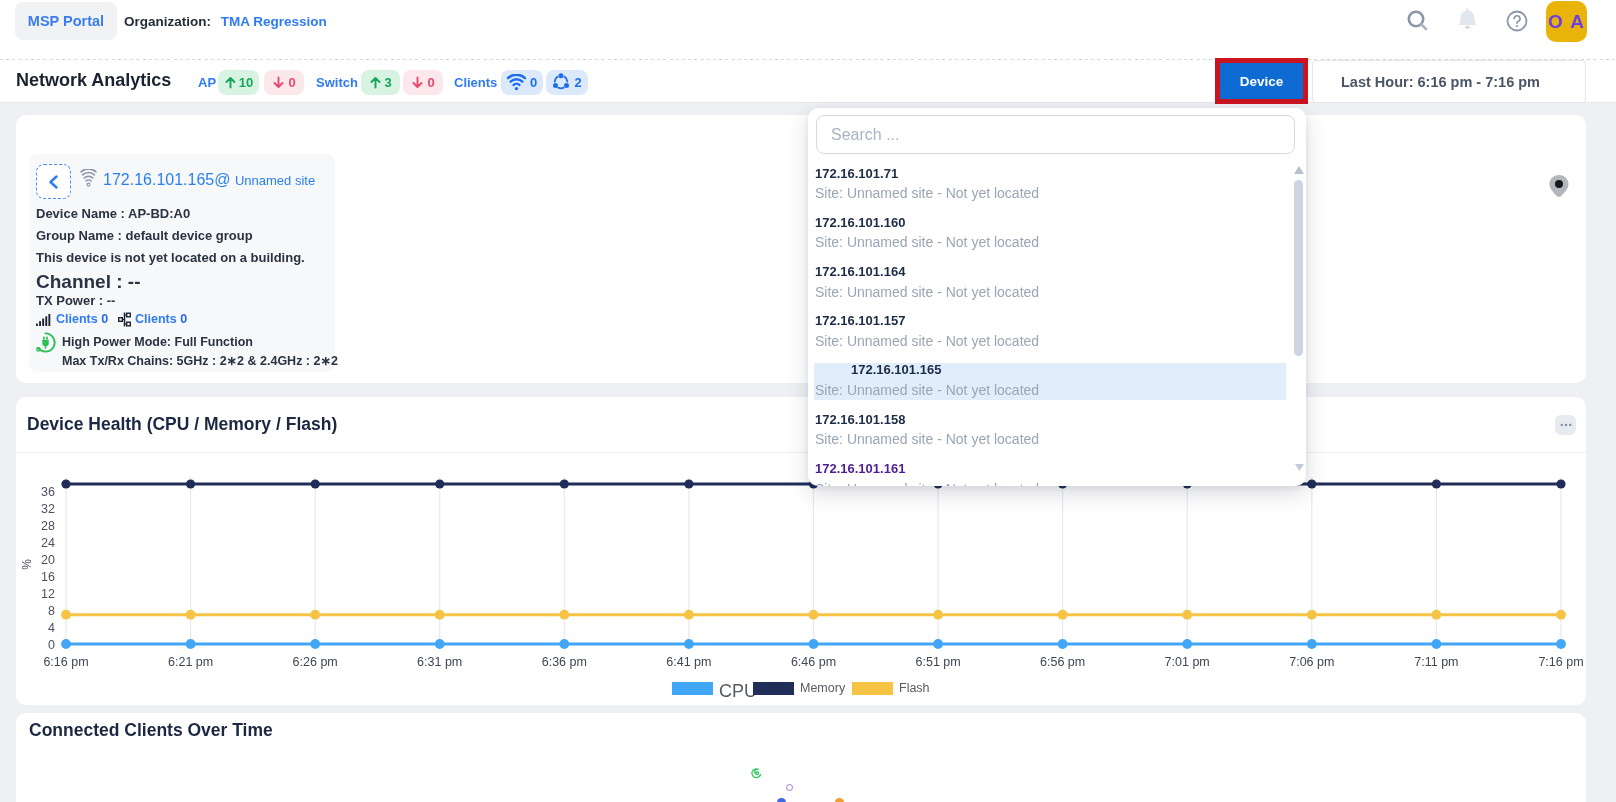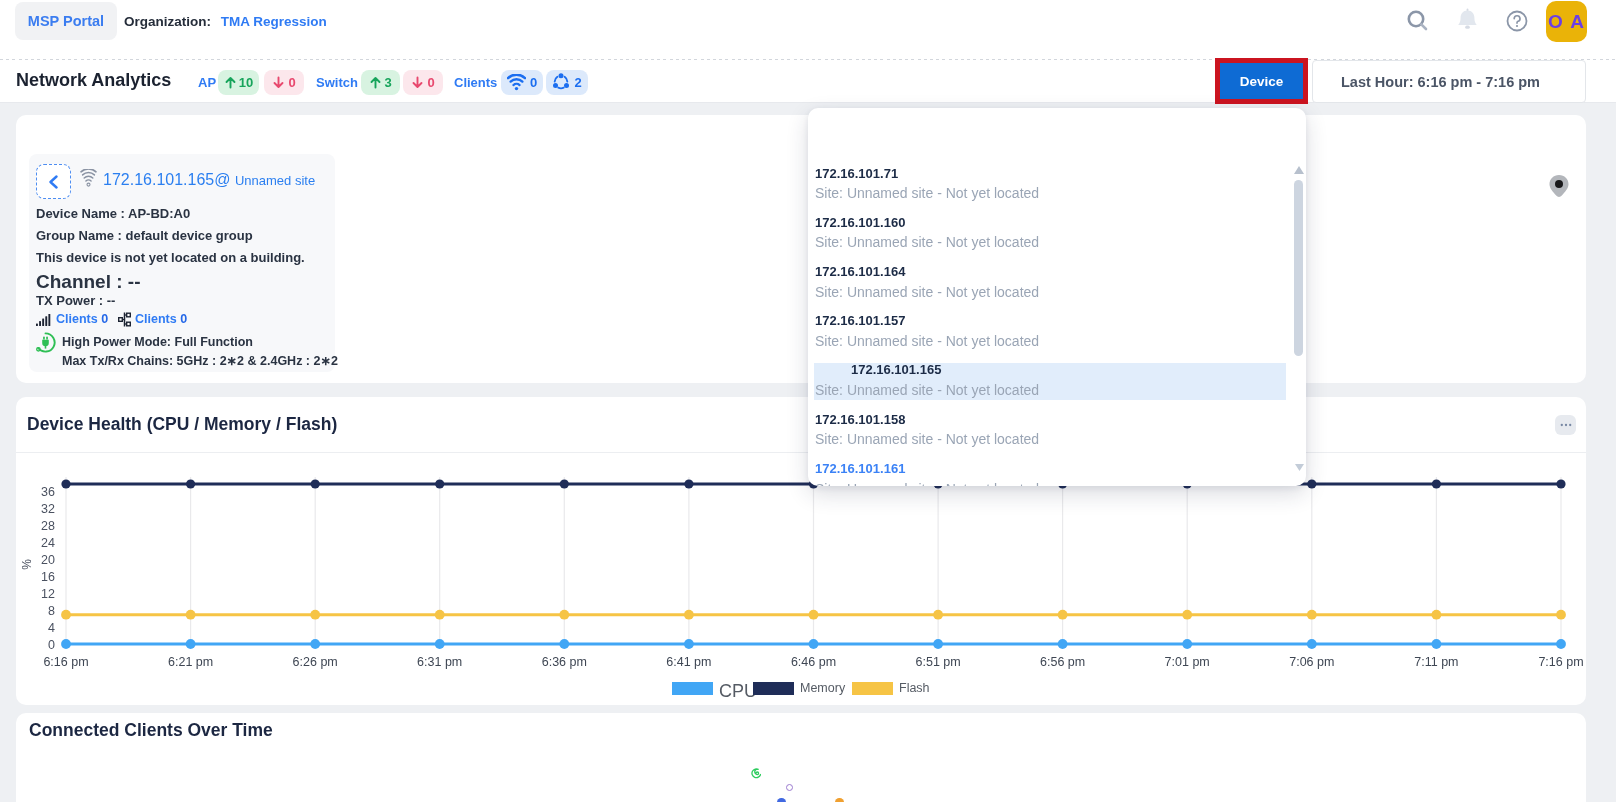--- a/index.html
+++ b/index.html
@@ -235,34 +235,37 @@
 <div class="abs" style="left:899px;top:681px;font-size:12.5px;color:#555b64;">Flash</div>
 <div class="card" style="left:16px;top:713px;width:1570px;height:120px;"></div>
 <div class="abs" style="left:29px;top:720px;font-size:17.5px;font-weight:bold;color:#1c2742;">Connected Clients Over Time</div>
 <svg class="abs" style="left:751px;top:768px;" width="10" height="11" viewBox="0 0 10 11">
 <path d="M5 5.3 a1.3 1.3 0 1 1 1.3 1.3 a2.7 2.7 0 1 1 1.4 -5.1 a4.4 4.4 0 1 0 1.9 5" fill="none" stroke="#2ecc5e" stroke-width="1.3" stroke-linecap="round"></path>
   </svg>
 <div class="abs" style="left:785.5px;top:783.5px;width:7px;height:7px;border:1.4px solid #9b7bd0;border-radius:50%;"></div>
 <div class="abs" style="left:777px;top:798px;width:8.5px;height:8.5px;background:#4169e1;border-radius:50%;"></div>
 <div class="abs" style="left:835px;top:798px;width:8.5px;height:8.5px;background:#f0a030;border-radius:50%;"></div>
 <div class="abs" style="left:808px;top:108px;width:498px;height:378px;background:#fff;border-radius:10px;box-shadow:0 8px 22px rgba(30,40,70,0.16), 0 2px 6px rgba(30,40,70,0.08);z-index:40;overflow:hidden;">
+<div class="abs" style="left:8px;top:7px;width:479px;height:39px;border:1px solid #d3dae3;border-radius:8px;display:flex;align-items:center;">
+      <span style="margin-left:14px;font-size:16px;color:#a8b3c2;">Search ...</span>
+    </div>
 <div class="abs" style="left:7px;top:58px;font-size:13px;font-weight:bold;color:#1c2b46;">172.16.101.71</div>
 <div class="abs" style="left:7px;top:77px;font-size:14px;color:#9aa5b5;">Site: Unnamed site - Not yet located</div>
 <div class="abs" style="left:7px;top:107px;font-size:13px;font-weight:bold;color:#1c2b46;">172.16.101.160</div>
 <div class="abs" style="left:7px;top:126px;font-size:14px;color:#9aa5b5;">Site: Unnamed site - Not yet located</div>
 <div class="abs" style="left:7px;top:156px;font-size:13px;font-weight:bold;color:#1c2b46;">172.16.101.164</div>
 <div class="abs" style="left:7px;top:176px;font-size:14px;color:#9aa5b5;">Site: Unnamed site - Not yet located</div>
 <div class="abs" style="left:7px;top:205px;font-size:13px;font-weight:bold;color:#1c2b46;">172.16.101.157</div>
 <div class="abs" style="left:7px;top:225px;font-size:14px;color:#9aa5b5;">Site: Unnamed site - Not yet located</div>
 <div class="abs" style="left:6px;top:255px;width:472px;height:37px;background:#e1edfb;"></div>
 <div class="abs" style="left:7px;top:254px;font-size:13px;font-weight:bold;color:#1c2b46;padding-left:36px;">172.16.101.165</div>
 <div class="abs" style="left:7px;top:274px;font-size:14px;color:#9aa5b5;">Site: Unnamed site - Not yet located</div>
 <div class="abs" style="left:7px;top:304px;font-size:13px;font-weight:bold;color:#1c2b46;">172.16.101.158</div>
 <div class="abs" style="left:7px;top:323px;font-size:14px;color:#9aa5b5;">Site: Unnamed site - Not yet located</div>
-<div class="abs" style="left:7px;top:353px;font-size:13px;font-weight:bold;color:#3b82f6;">172.16.101.161</div>
+<div class="abs" style="left:7px;top:353px;font-size:13px;font-weight:bold;color:#4c1d95;">172.16.101.161</div>
 <div class="abs" style="left:7px;top:373px;font-size:14px;color:#9aa5b5;">Site: Unnamed site - Not yet located</div>
 <svg class="abs" style="left:486px;top:58px;" width="10" height="8" viewBox="0 0 10 8">
       <path d="M5 0 L10 8 L0 8 Z" fill="#b7c0cd"></path>
     </svg>
 <div class="abs" style="left:486px;top:72px;width:9px;height:176px;background:#cdd5e0;border-radius:4.5px;"></div>
 <svg class="abs" style="left:486.5px;top:356px;" width="9" height="7" viewBox="0 0 9 7">
       <path d="M4.5 7 L9 0 L0 0 Z" fill="#c3ccd8"></path>
     </svg>
 </div>
 </body></html>

